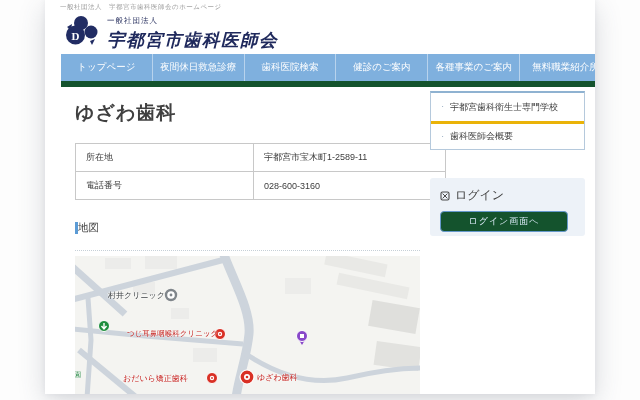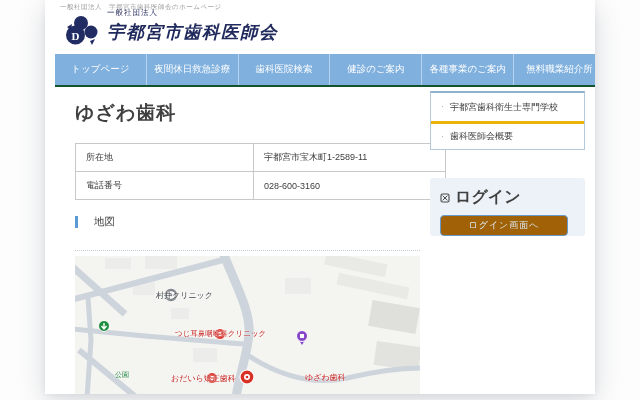--- a/index.html
+++ b/index.html
@@ -14,28 +14,28 @@
     background:#ffffff;
     box-shadow:0 8px 26px rgba(60,70,90,.20), 0 0 6px rgba(60,70,90,.08);
     overflow:hidden;
   }
   
   .tagline {
     position:absolute; left:15px; top:3px;
     font-size:6.5px; color:#9a9a9a; letter-spacing:.5px;
   }
   .logo { position:absolute; left:19px; top:14px; width:36px; height:36px; }
-  .brand { position:absolute; left:62px; top:8px; }
+  .brand { position:absolute; left:62px; top:16px; }
   .brand .org-type { font-size:7.5px; color:#2a3260; letter-spacing:1px; margin-bottom:2px; }
   .brand .site-title { font-size:17.5px; font-weight:bold; color:#202a5d; letter-spacing:1.5px;font-style:italic; }
   
   .nav {
-    position:absolute; left:10px; top:54px; width:550px; height:33px;
+    position:absolute; left:16px; top:54px; width:550px; height:33px;
     background:#7fb0de; display:flex; align-items:stretch;
-    border-bottom:2px solid #14532d;
+    border-bottom:6px solid #14532d;
   }
   .nav-item {
     flex:1; display:flex; align-items:center; justify-content:center;
     color:#ffffff; font-size:9.5px; cursor:pointer; white-space:nowrap;
   }
   .nav-item + .nav-item { border-left:1px solid rgba(255,255,255,.45); }
   
   .clinic-title {
     position:absolute; left:30px; top:100px;
     font-size:19px; font-weight:600; color:#404040; letter-spacing:1px;
@@ -43,38 +43,37 @@
   .info-table {
     position:absolute; left:30px; top:143px; width:371px;
     border-collapse:collapse; font-size:9px; color:#3c3c3c;
   }
   .info-table th, .info-table td {
     border:1px solid #c8c8c8; height:28px; padding:0 10px;
     font-weight:normal; text-align:left; vertical-align:middle;
   }
   .info-table th { width:178px; }
   .section-header {
-    position:absolute; left:30px; top:215px;
-    display:flex; align-items:center; gap:16px;
+    position:absolute; left:30px; top:221px;
+    display:flex; align-items:center; gap:0;
   }
   .section-bar { width:3px; height:12px; background:#5b9bd5; }
   .section-title { font-size:10.5px; color:#444; }
   .dotted-sep {
     position:absolute; left:30px; top:250px; width:345px;
     border-top:1px dotted #c6d0d8;
   }
   
   .map {
     position:absolute; left:30px; top:256px; width:345px; height:138px;
     overflow:hidden; background:#f4f4f1; cursor:grab;
   }
   .map-label {
     position:absolute; font-size:8px; white-space:nowrap;
     text-shadow:0 0 2px #fff, 0 0 2px #fff;
-    margin-left:48px;
   }
   .map-label.dark { color:#3c4043; }
   .map-label.red { color:#c5221f; }
   .map-label.green { color:#188038; font-size:7px; }
   .map-label.small { font-size:7.5px; }
   
   .side-menu {
     position:absolute; left:385px; top:91px; width:155px;
     background:#fff; border:1px solid #b5c9dc; border-top:2px solid #8fb2d1;
   }
@@ -82,24 +81,24 @@
     display:flex; align-items:center; height:28px; padding-left:8px;
     font-size:9px; color:#3e3e3e; cursor:pointer;
   }
   .side-menu-item + .side-menu-item { border-top:3px solid #eab308; }
   .side-menu-item .bullet { color:#93a9bd; font-size:7px; margin-right:4px; }
   .login-box {
     position:absolute; left:385px; top:178px; width:155px; height:58px;
     background:#edf2f8; border-radius:3px; padding:9px 10px;
   }
   .login-title-row { display:flex; align-items:center; gap:5px; }
-  .login-title { font-size:16px; font-weight:bold; color:#3f3f3f; }
+  .login-title { font-size:12px; font-weight:normal; color:#3f3f3f; }
   .login-button {
     margin-top:7px; width:128px; height:21px;
-    background:#a16207; border:1px solid #6699cc; border-radius:4px;
+    background:#14532d; border:1px solid #6699cc; border-radius:4px;
     display:flex; align-items:center; justify-content:center;
     font-size:9px; color:#dcebf8; cursor:pointer; letter-spacing:1px;
   }
 </style>
 </head>
 <body>
 
 <div class="page">
 
   <div class="tagline">一般社団法人　宇都宮市歯科医師会のホームページ</div>

